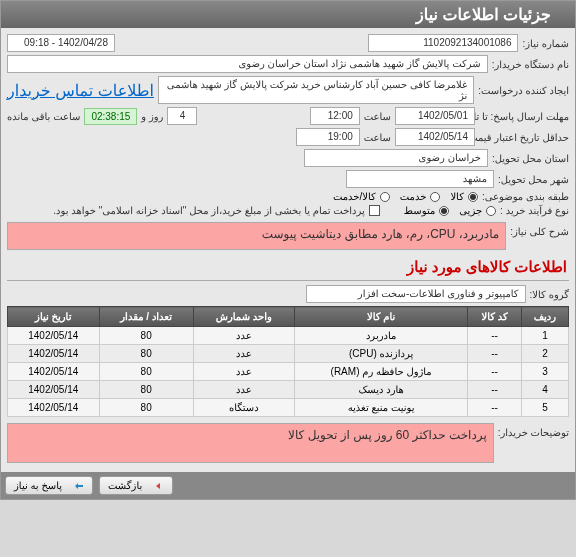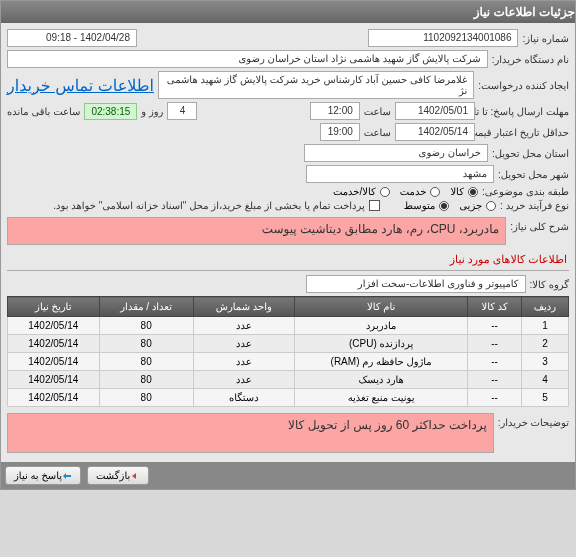--- a/index.html
+++ b/index.html
@@ -1,52 +1,52 @@
 <!DOCTYPE html>
 <html dir="rtl" lang="fa"><head>
 <meta charset="utf-8">
 <style>
 * { box-sizing: border-box; margin: 0; padding: 0; }
 body { font-family: Tahoma, Arial, sans-serif; font-size: 11px; background: #d8d8d8; width: 576px; direction: rtl; }
 .panel { background: #e8e8e8; border: 1px solid #999; }
-.panel-header { background: linear-gradient(#888, #666); color: #fff; padding: 4px 0; font-weight: bold; font-size: 12px; }
+.panel-header { background: linear-gradient(#888, #666); color: #fff; padding: 4px 24px; font-weight: bold; font-size: 16px; }
 .content { padding: 6px; }
 .row { display: flex; align-items: center; margin-bottom: 3px; gap: 4px; }
 .label { color: #333; font-size: 10px; white-space: nowrap; }
 .value-box { background: #fff; border: 1px solid #aaa; padding: 2px 6px; font-size: 10px; color: #333; display: inline-block; min-height: 18px; }
 .green-box { background: #d4f4d4; border: 1px solid #8c8; padding: 2px 6px; font-size: 10px; color: #060; }
 .link { color: #0066cc; text-decoration: underline; font-size: 16px; cursor: pointer; }
 .radio-group { display: flex; gap: 10px; align-items: center; }
 .radio-item { display: flex; align-items: center; gap: 4px; font-size: 10px; }
 .radio { width: 10px; height: 10px; border: 1px solid #555; border-radius: 50%; display: inline-block; background: #fff; position: relative; }
 .radio.checked::after { content: ""; position: absolute; width: 6px; height: 6px; background: #333; border-radius: 50%; top: 1px; right: 1px; }
 .checkbox { width: 11px; height: 11px; border: 1px solid #555; background: #fff; display: inline-block; position: relative; }
-.section-title { color: #c00; font-weight: normal; font-size: 11px; border-bottom: 1px solid #aaa; padding: 4px 2px; margin-top: 4px; }
+.section-title { color: #c00; font-weight: bold; font-size: 15px; border-bottom: 1px solid #aaa; padding: 4px 2px; margin-top: 4px; }
 .textarea-box { background: #fca5a5; border: 1px solid #aaa; padding: 4px 6px; font-size: 12px; color: #333; width: 100%; min-height: 28px; }
 table.data-table { width: 100%; border-collapse: collapse; font-size: 10px; margin-top: 2px; }
-table.data-table th { background: linear-gradient(#777, #555); color: #fff; padding: 4px 3px; border: 1px solid #444; font-weight: normal; font-size: 10px; }
+table.data-table th { background: linear-gradient(#777, #555); color: #fff; padding: 4px 3px; border: 1px solid #444; font-weight: bold; font-size: 10px; }
 table.data-table td { background: #f5f5f5; padding: 3px; border: 1px solid #ccc; text-align: center; }
 table.data-table tr:nth-child(even) td { background: #ececec; }
 .footer-bar { background: #888; padding: 4px; display: flex; gap: 6px; justify-content: flex-start; }
-.btn { background: linear-gradient(#f8f8f8, #ddd); border: 1px solid #999; border-radius: 3px; padding: 3px 8px; font-size: 10px; cursor: pointer; display: flex; align-items: center; gap: 0; justify-content: center; }
+.btn { background: linear-gradient(#f8f8f8, #ddd); border: 1px solid #999; border-radius: 3px; padding: 3px 8px; font-size: 10px; cursor: pointer; display: flex; align-items: center; gap: 12px; justify-content: center; }
 .icon-sq { width: 10px; height: 10px; display: inline-block; }
 .spacer { flex: 1; }
 </style>
 </head>
 <body>
 
 <div class="panel">
   <div class="panel-header">جزئیات اطلاعات نیاز</div>
   <div class="content">
 
     <div class="row">
       <span class="label">شماره نیاز:</span>
       <span class="value-box" style="width:150px">1102092134001086</span>
       <span class="spacer"></span>
-      <span class="value-box" style="width:130px">1402/04/28 - 09:18</span>
+      <span class="value-box" style="width:108px">1402/04/28 - 09:18</span>
     </div>
 
     <div class="row">
       <span class="label">نام دستگاه خریدار:</span>
       <span class="value-box" style="flex:1">شرکت پالایش گاز شهید هاشمی نژاد   استان خراسان رضوی</span>
     </div>
 
     <div class="row">
       <span class="label">ایجاد کننده درخواست:</span>
       <span class="value-box" style="flex:1">غلامرضا کافی حسین آباد کارشناس خرید  شرکت پالایش گاز شهید هاشمی نژ</span>
@@ -62,31 +62,31 @@
       <span class="value-box" style="width:30px;text-align:center">4</span>
       <span class="label">روز و</span>
       <span class="green-box">02:38:15</span>
       <span class="label">ساعت باقی مانده</span>
     </div>
 
     <div class="row">
       <span class="label" style="width:90px">حداقل تاریخ اعتبار قیمت: تا تاریخ:</span>
       <span class="value-box" style="width:80px">1402/05/14</span>
       <span class="label">ساعت</span>
-      <span class="value-box" style="width:40px">19:00</span>
+      <span class="value-box" style="width:64px">19:00</span>
     </div>
 
     <div class="row">
       <span class="label">استان محل تحویل:</span>
       <span class="value-box" style="width:184px">خراسان رضوی</span>
     </div>
 
     <div class="row">
       <span class="label">شهر محل تحویل:</span>
-      <span class="value-box" style="width:188px">مشهد</span>
+      <span class="value-box" style="width:148px">مشهد</span>
     </div>
 
     <div class="row">
       <span class="label">طبقه بندی موضوعی:</span>
       <div class="radio-group">
         <div class="radio-item">
             <span class="radio checked"></span>
             <span>کالا</span>
           </div>
         <div class="radio-item">

